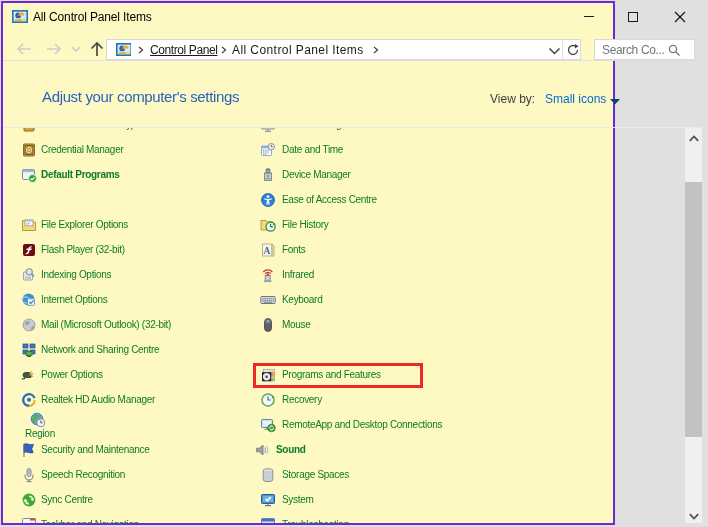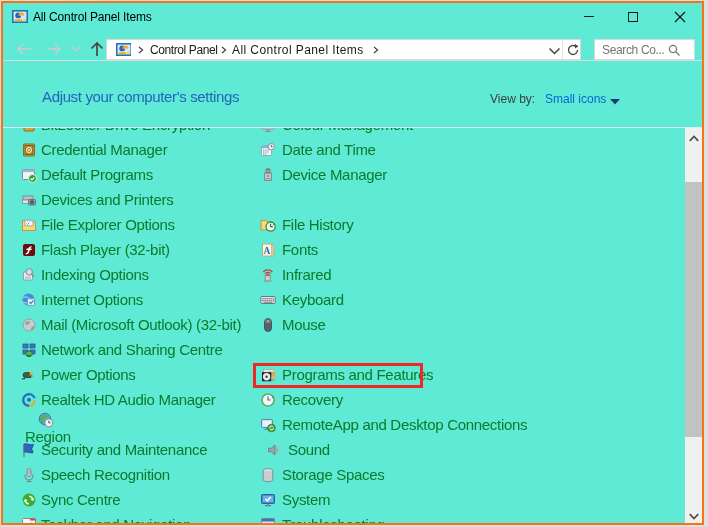--- a/index.html
+++ b/index.html
@@ -1,31 +1,31 @@
 <!DOCTYPE html>
 <html><head><meta charset="utf-8"><style>
 * { margin:0; padding:0; box-sizing:border-box; }
 html,body { width:708px; height:527px; overflow:hidden; font-family:"Liberation Sans", sans-serif; background:#e0e0e0; }
-#win { position:absolute; left:1px; top:1px; width:703px; height:524px; background:#5eead4; border:2px solid #f97316; }
+#win { position:absolute; left:1px; top:1px; width:614px; height:524px; background:#fef9c3; border:2px solid #6d28d9; }
 .abs { position:absolute; }
 #titletext { left:30px; top:6.7px; font-size:12px; letter-spacing:-0.15px; color:#000; line-height:14px; }
 #toolbar-sep { left:0; top:57px; width:699px; height:1px; background:#dcdcdc; }
 .bar { position:absolute; top:36px; height:21px; background:#fff; border:1px solid #d9d9d9; }
 #addr { left:103px; width:475px; }
 #search { left:591px; width:101px; }
 .crumbtext { position:absolute; top:4px; font-size:12px; letter-spacing:-0.4px; color:#1a1a1a; line-height:13px; white-space:nowrap; }
 #searchtext { position:absolute; left:7px; top:4px; font-size:12px; letter-spacing:-0.35px; color:#757575; line-height:13px; }
 #header { left:39px; top:85px; font-size:15px; letter-spacing:-0.35px; color:#2563bf; line-height:18px; }
 #viewby { left:487px; top:89px; font-size:12px; color:#3f3f3f; line-height:14px; }
 #smallicons { left:542px; top:89px; font-size:12px; color:#0767d2; line-height:14px; }
 #blueline { left:0; top:124px; width:699px; height:1px; background:#dfeafa; }
 #viewport { position:absolute; left:0; top:125px; width:682px; height:395px; overflow:hidden; }
 .row { position:absolute; height:25px; display:flex; align-items:center; white-space:nowrap; }
 .ric { display:inline-flex; width:16px; height:16px; }
-.rtx { font-size:15px; letter-spacing:-0.3px; color:#0c7a2b; }
+.rtx { font-size:10px; letter-spacing:-0.3px; color:#0c7a2b; }
 #redbox { position:absolute; left:250px; top:360px; width:170px; height:25px; border:3px solid #ee2824; }
 #sbar { position:absolute; left:682px; top:125px; width:17px; height:395px; background:#f0f0f0; }
 #sthumb { position:absolute; left:0px; top:54px; width:17px; height:255px; background:#c2c2c2; }
 svg { display:block; }
 </style></head>
 <body>
 <div id="win">
   <div class="abs" style="left:9px;top:7px;">
       <svg width="16" height="14" viewBox="0 0 16 14" style="">
         <rect x="0.8" y="0.8" width="14.4" height="11.4" fill="#d6eaf8" stroke="#2373b8" stroke-width="1.6"></rect>
@@ -75,21 +75,21 @@
           <path d="M9.6 2 l3 2.2 -1.4 1.8 -2.4-1.8z" fill="#f6a81c"></path>
           <rect x="2.8" y="9.3" width="7.2" height="1.9" fill="#f6a81c"></rect>
           <rect x="11" y="8.6" width="2.6" height="2.6" fill="#f3d23a"></rect>
         </svg>
       </div>
     <div class="abs" style="left:31px;top:6px;">
         <svg width="6" height="8" viewBox="0 0 6 8" style="">
           <path d="M1 1 L4.6 4 L1 7" stroke="#3c3c3c" stroke-width="1.15" fill="none"></path>
         </svg>
       </div>
-    <div class="crumbtext" style="left:43px;">Control Panel</div>
+    <div class="crumbtext" style="left:43px;text-decoration:underline;">Control Panel</div>
     <div class="abs" style="left:114px;top:6px;">
         <svg width="6" height="8" viewBox="0 0 6 8" style="">
           <path d="M1 1 L4.6 4 L1 7" stroke="#3c3c3c" stroke-width="1.15" fill="none"></path>
         </svg>
       </div>
     <div class="crumbtext" style="left:125px;letter-spacing:0.42px;">All Control Panel Items</div>
     <div class="abs" style="left:266px;top:6px;">
         <svg width="6" height="8" viewBox="0 0 6 8" style="">
           <path d="M1 1 L4.6 4 L1 7" stroke="#3c3c3c" stroke-width="1.15" fill="none"></path>
         </svg>
@@ -140,41 +140,30 @@
         <span class="ric">
           <svg width="16" height="16" viewBox="0 0 16 16" style="">
             <rect x="2.5" y="2" width="11" height="12" rx="1" fill="#c8a24b" stroke="#8a6a28" stroke-width="1"></rect>
             <rect x="4" y="3.5" width="8" height="9" fill="#b78f35" stroke="#6e5118" stroke-width=".8"></rect>
             <circle cx="8" cy="8" r="2.6" fill="none" stroke="#efe3c0" stroke-width="1"></circle>
             <circle cx="8" cy="8" r="1" fill="#efe3c0"></circle>
           </svg>
         </span>
         <span class="rtx" style="margin-left:4px">Credential Manager</span>
       </div>
-<div class="row" style="left:18px;top:34.0px;">
+<div class="row" style="left:18px;top:34.0px;font-weight:bold;">
         <span class="ric">
           <svg width="16" height="16" viewBox="0 0 16 16" style="">
             <rect x="1.5" y="2.5" width="12" height="10" rx="1" fill="#eef4fa" stroke="#7d8b99" stroke-width="1"></rect>
             <rect x="1.5" y="2.5" width="12" height="2.6" fill="#9fb7cc"></rect>
             <circle cx="11.5" cy="11.5" r="4" fill="#2ca32c" stroke="#fff" stroke-width=".8"></circle>
             <path d="M9.6 11.5l1.4 1.4 2.4-2.6" stroke="#fff" stroke-width="1.2" fill="none"></path>
           </svg>
         </span>
         <span class="rtx" style="margin-left:4px">Default Programs</span>
-      </div>
-<div class="row" style="left:18px;top:59.0px;">
-        <span class="ric">
-          <svg width="16" height="16" viewBox="0 0 16 16" style="">
-            <rect x="2" y="4" width="10" height="4" fill="#b9bfc6" stroke="#7a8188" stroke-width=".8"></rect>
-            <rect x="1.5" y="8" width="11" height="3.5" fill="#dfe3e7" stroke="#8a9097" stroke-width=".8"></rect>
-            <rect x="7.5" y="7.5" width="7" height="5.5" rx=".8" fill="#97a0a8" stroke="#5e666d" stroke-width=".8"></rect>
-            <circle cx="11" cy="10.2" r="1.7" fill="#5a6168" stroke="#3d4349" stroke-width=".6"></circle>
-          </svg>
-        </span>
-        <span class="rtx" style="margin-left:4px">Devices and Printers</span>
       </div>
 <div class="row" style="left:18px;top:84.0px;">
         <span class="ric">
           <svg width="16" height="16" viewBox="0 0 16 16" style="">
             <path d="M1.5 3.5h5l1 1.5h7v8.5h-13z" fill="#f5d97a" stroke="#b89b3e" stroke-width="1"></path>
             <rect x="4" y="2.8" width="8" height="6" fill="#fdfdfd" stroke="#8e99a4" stroke-width=".8"></rect>
             <rect x="4" y="2.8" width="8" height="1.8" fill="#aec6dd"></rect>
             <path d="M5.5 6.5l1 1 1.8-2" stroke="#3f7fbe" stroke-width=".9" fill="none"></path>
           </svg>
         </span>
@@ -347,20 +336,30 @@
           <svg width="16" height="16" viewBox="0 0 16 16" style="">
             <rect x="4.5" y="6" width="7" height="7.5" fill="#c6cbd0" stroke="#7e858c" stroke-width=".9"></rect>
             <rect x="6" y="2.5" width="4" height="3.5" fill="#9aa1a8" stroke="#6e757c" stroke-width=".8"></rect>
             <rect x="6.8" y="1" width="1" height="1.8" fill="#6e757c"></rect>
             <rect x="8.4" y="1" width="1" height="1.8" fill="#6e757c"></rect>
             <circle cx="8" cy="9" r="1.1" fill="#57b057"></circle>
             <rect x="5.5" y="11" width="5" height="1.2" fill="#8f969d"></rect>
           </svg>
         </span>
         <span class="rtx" style="margin-left:6px">Device Manager</span>
+      </div>
+<div class="row" style="left:257px;top:59.0px;">
+        <span class="ric">
+          <svg width="16" height="16" viewBox="0 0 16 16" style="">
+            <circle cx="8" cy="8" r="6.5" fill="#2a7fd4" stroke="#1c5c9e" stroke-width=".8"></circle>
+            <circle cx="8" cy="4.6" r="1.4" fill="#fff"></circle>
+            <path d="M4 6.2c2.6.9 5.4.9 8 0l-.4 1.4-2.6.7.8 4.2-1.2.4-.6-3.4-.6 3.4-1.2-.4.8-4.2-2.6-.7z" fill="#fff"></path>
+          </svg>
+        </span>
+        <span class="rtx" style="margin-left:6px">Ease of Access Centre</span>
       </div>
 <div class="row" style="left:257px;top:84.0px;">
         <span class="ric">
           <svg width="16" height="16" viewBox="0 0 16 16" style="">
             <path d="M1 3.5h5l1 1.5h5.5v8H1z" fill="#f5d97a" stroke="#b89b3e" stroke-width="1"></path>
             <circle cx="10.6" cy="9.6" r="4.6" fill="#eef4ee" stroke="#3e8c3e" stroke-width="1.3"></circle>
             <path d="M10.6 6.8v2.8h2.2" stroke="#2f6e2f" stroke-width="1.1" fill="none"></path>
             <path d="M13.6 5.6l1.8 2 -2.6.6" fill="#3e8c3e"></path>
           </svg>
         </span>
@@ -453,21 +452,21 @@
             <rect x="1.5" y="2.5" width="11" height="8" rx=".8" fill="#bcd4ea" stroke="#5b7fa6" stroke-width=".9"></rect>
             <rect x="2.6" y="3.6" width="8.8" height="5.8" fill="#e8f1f8"></rect>
             <line x1="7" y1="10.5" x2="7" y2="12" stroke="#5b7fa6" stroke-width="1"></line>
             <line x1="4.5" y1="12.3" x2="9.5" y2="12.3" stroke="#5b7fa6" stroke-width="1"></line>
             <circle cx="11.5" cy="11" r="3.8" fill="#4ca83f" stroke="#2e7026" stroke-width=".7"></circle>
             <path d="M9.5 11a2 2 0 0 1 3.4-1.4M13.5 11a2 2 0 0 1-3.4 1.4" stroke="#fff" stroke-width=".9" fill="none"></path>
           </svg>
         </span>
         <span class="rtx" style="margin-left:6px">RemoteApp and Desktop Connections</span>
       </div>
-<div class="row" style="left:263px;top:309.0px;">
+<div class="row" style="left:251px;top:309.0px;font-weight:bold;">
         <span class="ric">
           <svg width="16" height="16" viewBox="0 0 16 16" style="">
             <path d="M2.5 6.2h2.8L9 3v10L5.3 9.8H2.5z" fill="#9aa1a8" stroke="#6e757c" stroke-width=".8"></path>
             <path d="M10.5 5.5a3.8 3.8 0 0 1 0 5" stroke="#9aa1a8" stroke-width="1.1" fill="none"></path>
             <path d="M12.3 4a6.3 6.3 0 0 1 0 8" stroke="#b8bec4" stroke-width="1.1" fill="none"></path>
           </svg>
         </span>
         <span class="rtx" style="margin-left:6px">Sound</span>
       </div>
 <div class="row" style="left:257px;top:334.0px;">

